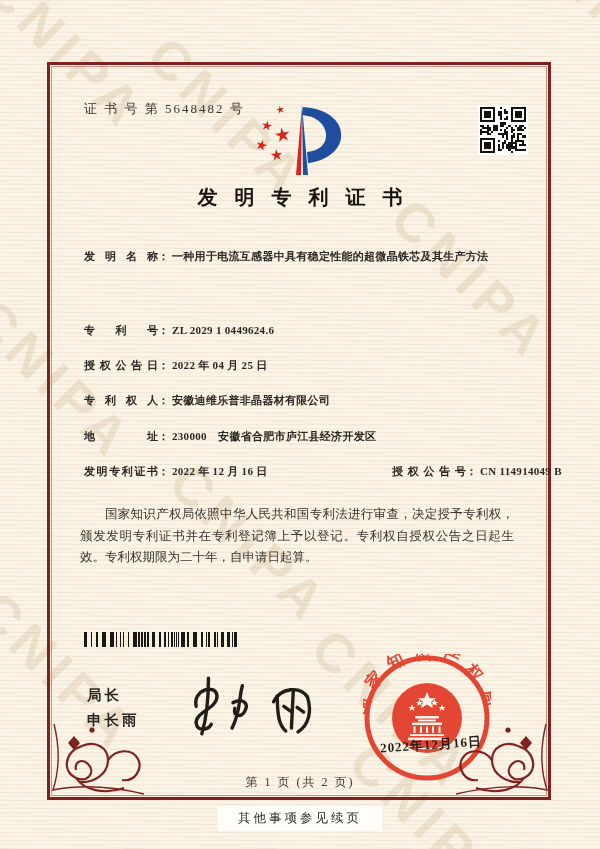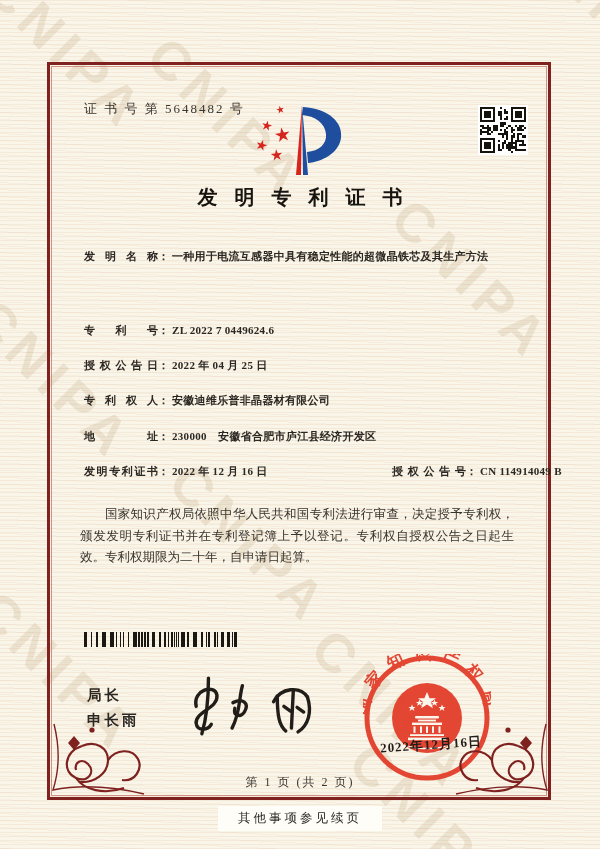--- a/index.html
+++ b/index.html
@@ -224,21 +224,21 @@
           <rect x="14" y="20" width="1" height="1" fill="#16130f"></rect>
         </svg>
     </div>
 
     <div class="title">发明专利证书</div>
 
     <div class="frow" style="top:249px">
       <span class="flabel">发明名称</span><span class="fcolon">：</span><span class="fvalue">一种用于电流互感器中具有稳定性能的超微晶铁芯及其生产方法</span>
     </div>
     <div class="frow" style="top:323px">
-      <span class="flabel">专利号</span><span class="fcolon">：</span><span class="fvalue">ZL 2022 7 0449624.6</span>
+      <span class="flabel">专利号</span><span class="fcolon">：</span><span class="fvalue">ZL 2029 1 0449624.6</span>
     </div>
     <div class="frow" style="top:358px">
       <span class="flabel">授权公告日</span><span class="fcolon">：</span><span class="fvalue">2022 年 04 月 25 日</span>
     </div>
     <div class="frow" style="top:393px">
       <span class="flabel">专利权人</span><span class="fcolon">：</span><span class="fvalue">安徽迪维乐普非晶器材有限公司</span>
     </div>
     <div class="frow" style="top:429px">
       <span class="flabel">地址</span><span class="fcolon">：</span><span class="fvalue">230000　安徽省合肥市庐江县经济开发区</span>
     </div>

